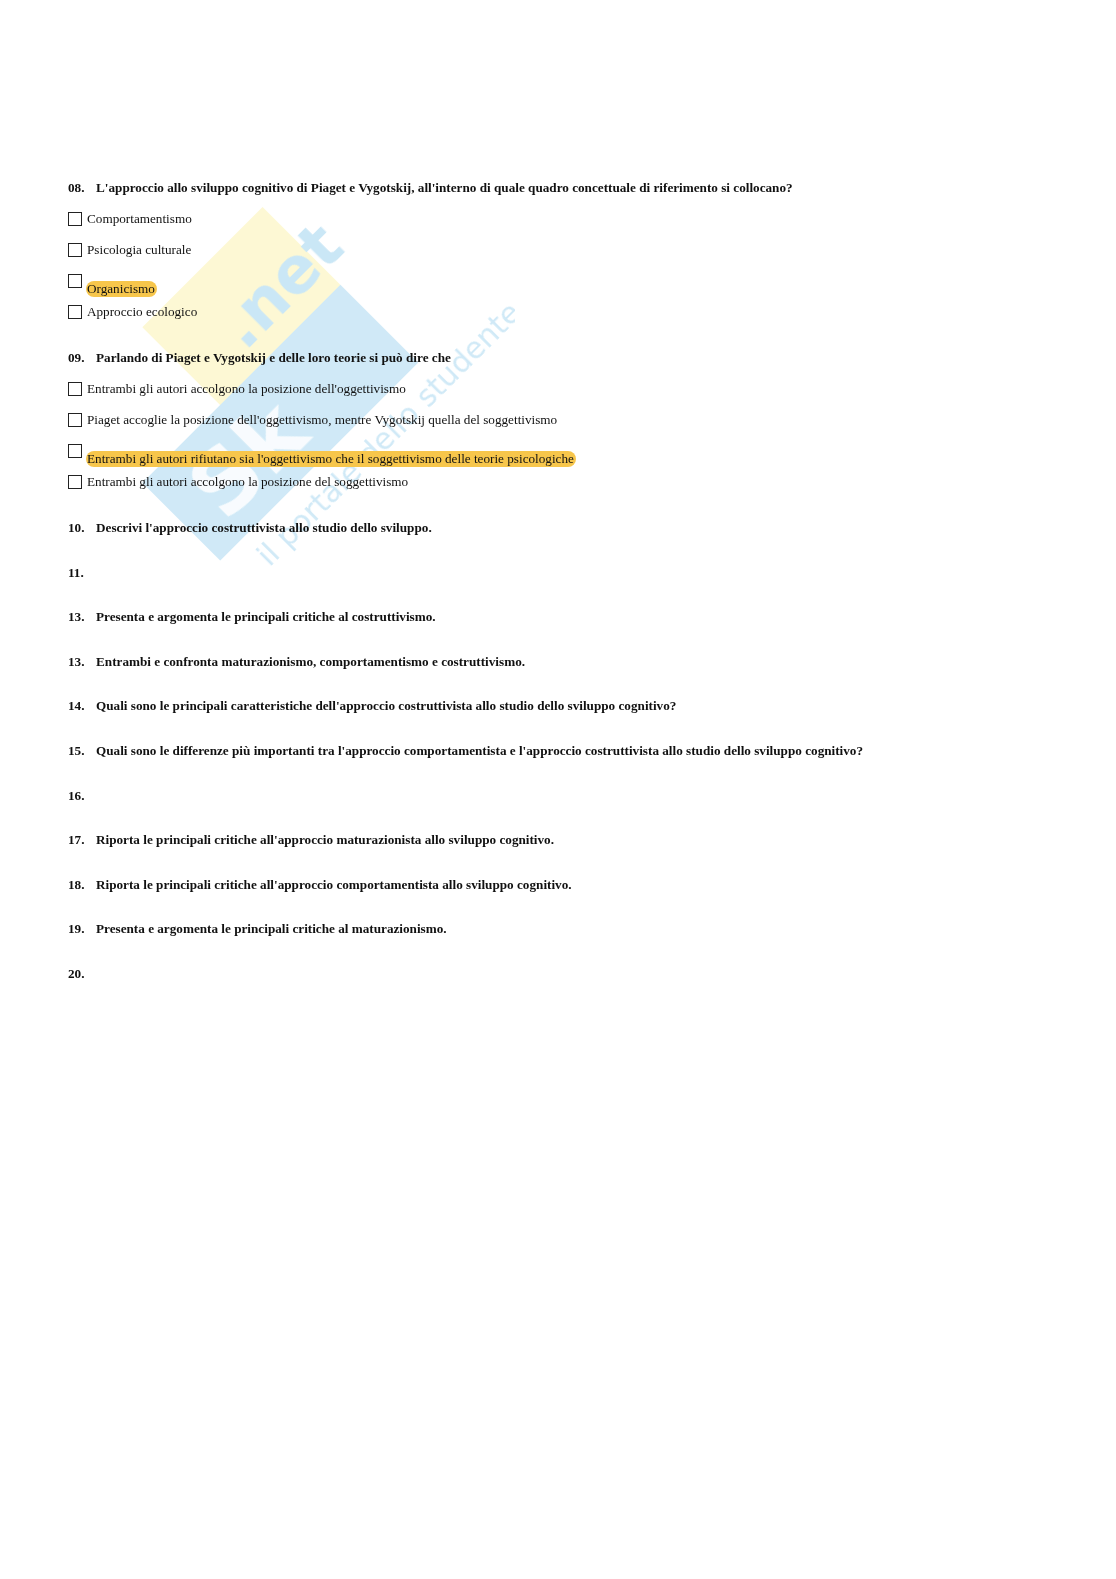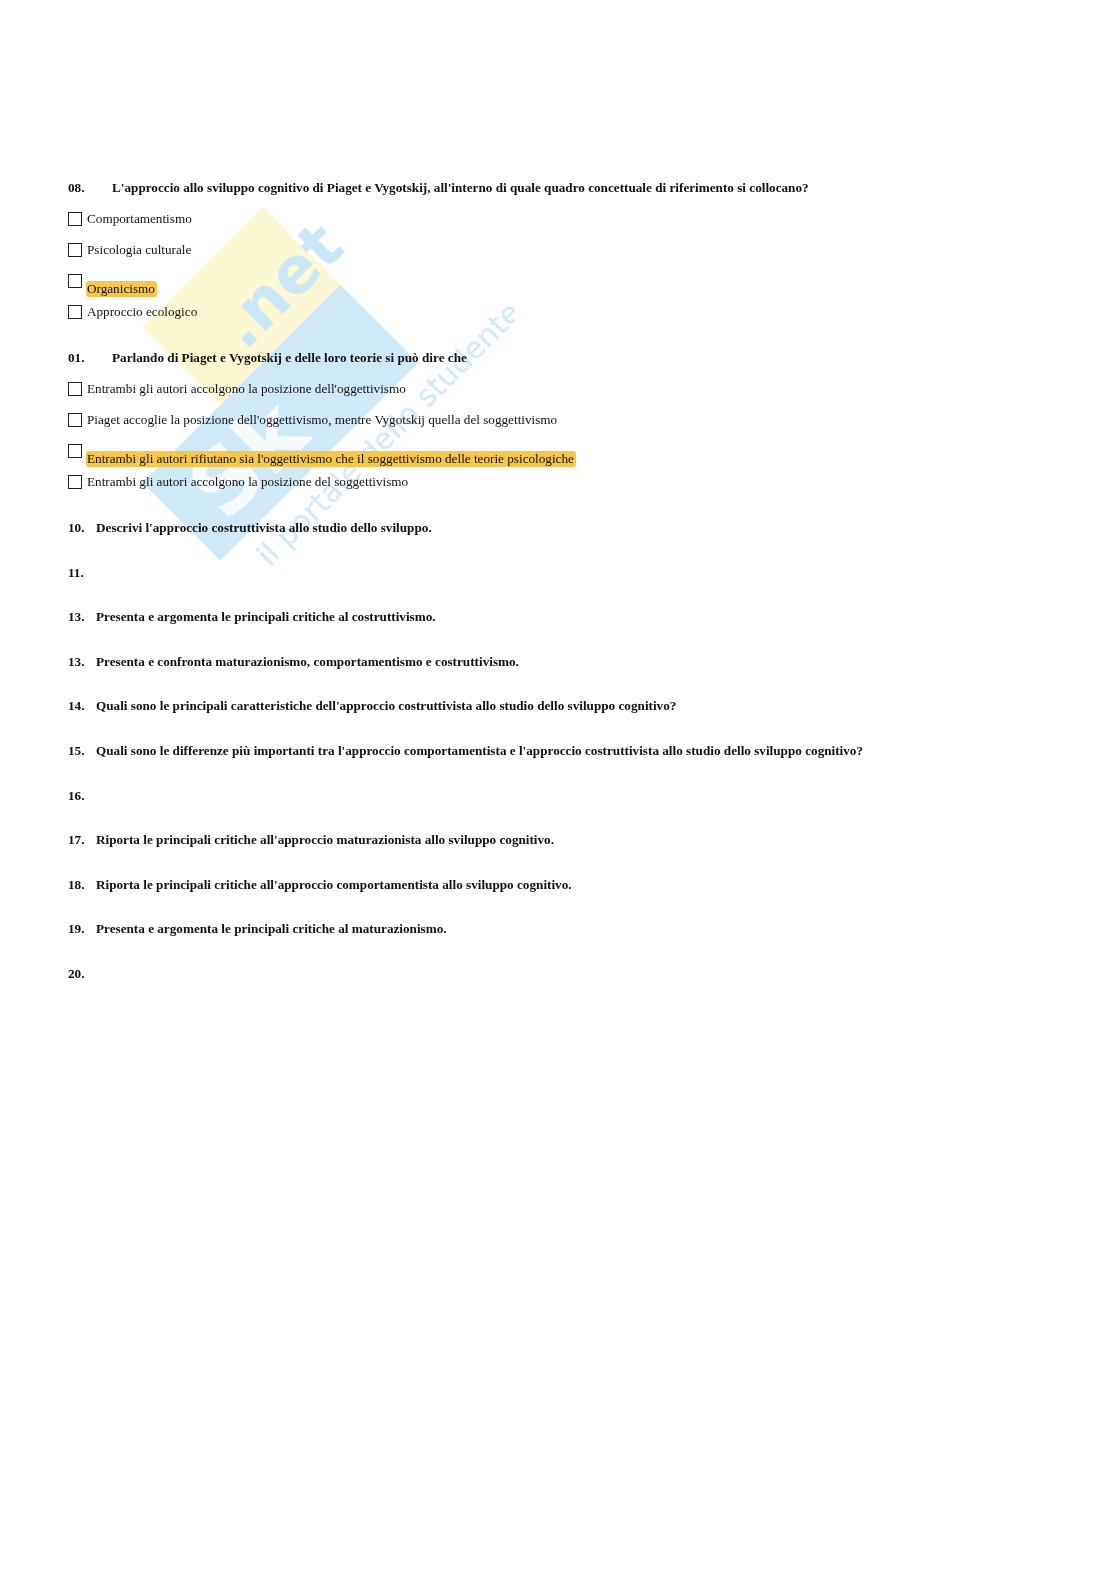--- a/index.html
+++ b/index.html
@@ -19,23 +19,23 @@
     .qnum { width: 28px; display: inline-block; }
     .option {
       display: flex; align-items: center; height: 20px; margin-top: 11px;
       font-size: 13.2px; white-space: nowrap;
     }
     .checkbox {
       width: 14px; height: 14px; border: 1.6px solid #222; box-sizing: border-box;
       margin-right: 4px; background: transparent; flex: 0 0 auto;
     }
     .opt-text { padding: 0 2px 0 1px; text-align: center; }
-    .opt-text.hl { background: #f7c64b; border-radius: 3px; margin-top: 16px; }
+    .opt-text.hl { background: #f7c64b; border-radius: 8px; margin-top: 16px; }
     .mc-block { margin-bottom: 26px; }
-    .mc-block .question { margin-bottom: 0; gap: 16px; }
+    .mc-block .question { margin-bottom: 0; }
     .open-q { margin-bottom: 24.6px; }
   </style>
 </head>
 <body>
 
 <div class="watermark">
   <svg width="420" height="420" viewBox="0 0 420 420" xmlns="http://www.w3.org/2000/svg">
     <g transform="rotate(-45 210 210)" opacity="0.55">
       <rect x="150" y="40" width="170" height="110" fill="#fbf3b0"></rect>
       <rect x="40" y="150" width="280" height="110" fill="#9fd3ee" opacity="0.9"></rect>
@@ -66,21 +66,21 @@
       <span class="opt-text hl">Organicismo</span>
     </div>
     <div class="option">
       <span class="checkbox"></span>
       <span class="opt-text">Approccio ecologico</span>
     </div>
   </div>
 
   <div class="mc-block">
     <div class="question">
-      <span class="qnum">01.</span>
+      <span class="qnum">09.</span>
       <span>Parlando di Piaget e Vygotskij e delle loro teorie si può dire che</span>
     </div>
     <div class="option">
       <span class="checkbox"></span>
       <span class="opt-text">Entrambi gli autori accolgono la posizione dell'oggettivismo</span>
     </div>
     <div class="option">
       <span class="checkbox"></span>
       <span class="opt-text">Piaget accoglie la posizione dell'oggettivismo, mentre Vygotskij quella del soggettivismo</span>
     </div>
@@ -100,21 +100,21 @@
   </div>
   <div class="question open-q">
     <span class="qnum">11.</span>
   </div>
   <div class="question open-q">
     <span class="qnum">13.</span>
     <span>Presenta e argomenta le principali critiche al costruttivismo.</span>
   </div>
   <div class="question open-q">
     <span class="qnum">13.</span>
-    <span>Presenta e confronta maturazionismo, comportamentismo e costruttivismo.</span>
+    <span>Entrambi e confronta maturazionismo, comportamentismo e costruttivismo.</span>
   </div>
   <div class="question open-q">
     <span class="qnum">14.</span>
     <span>Quali sono le principali caratteristiche dell'approccio costruttivista allo studio dello sviluppo cognitivo?</span>
   </div>
   <div class="question open-q">
     <span class="qnum">15.</span>
     <span>Quali sono le differenze più importanti tra l'approccio comportamentista e l'approccio costruttivista allo studio dello sviluppo cognitivo?</span>
   </div>
   <div class="question open-q">

